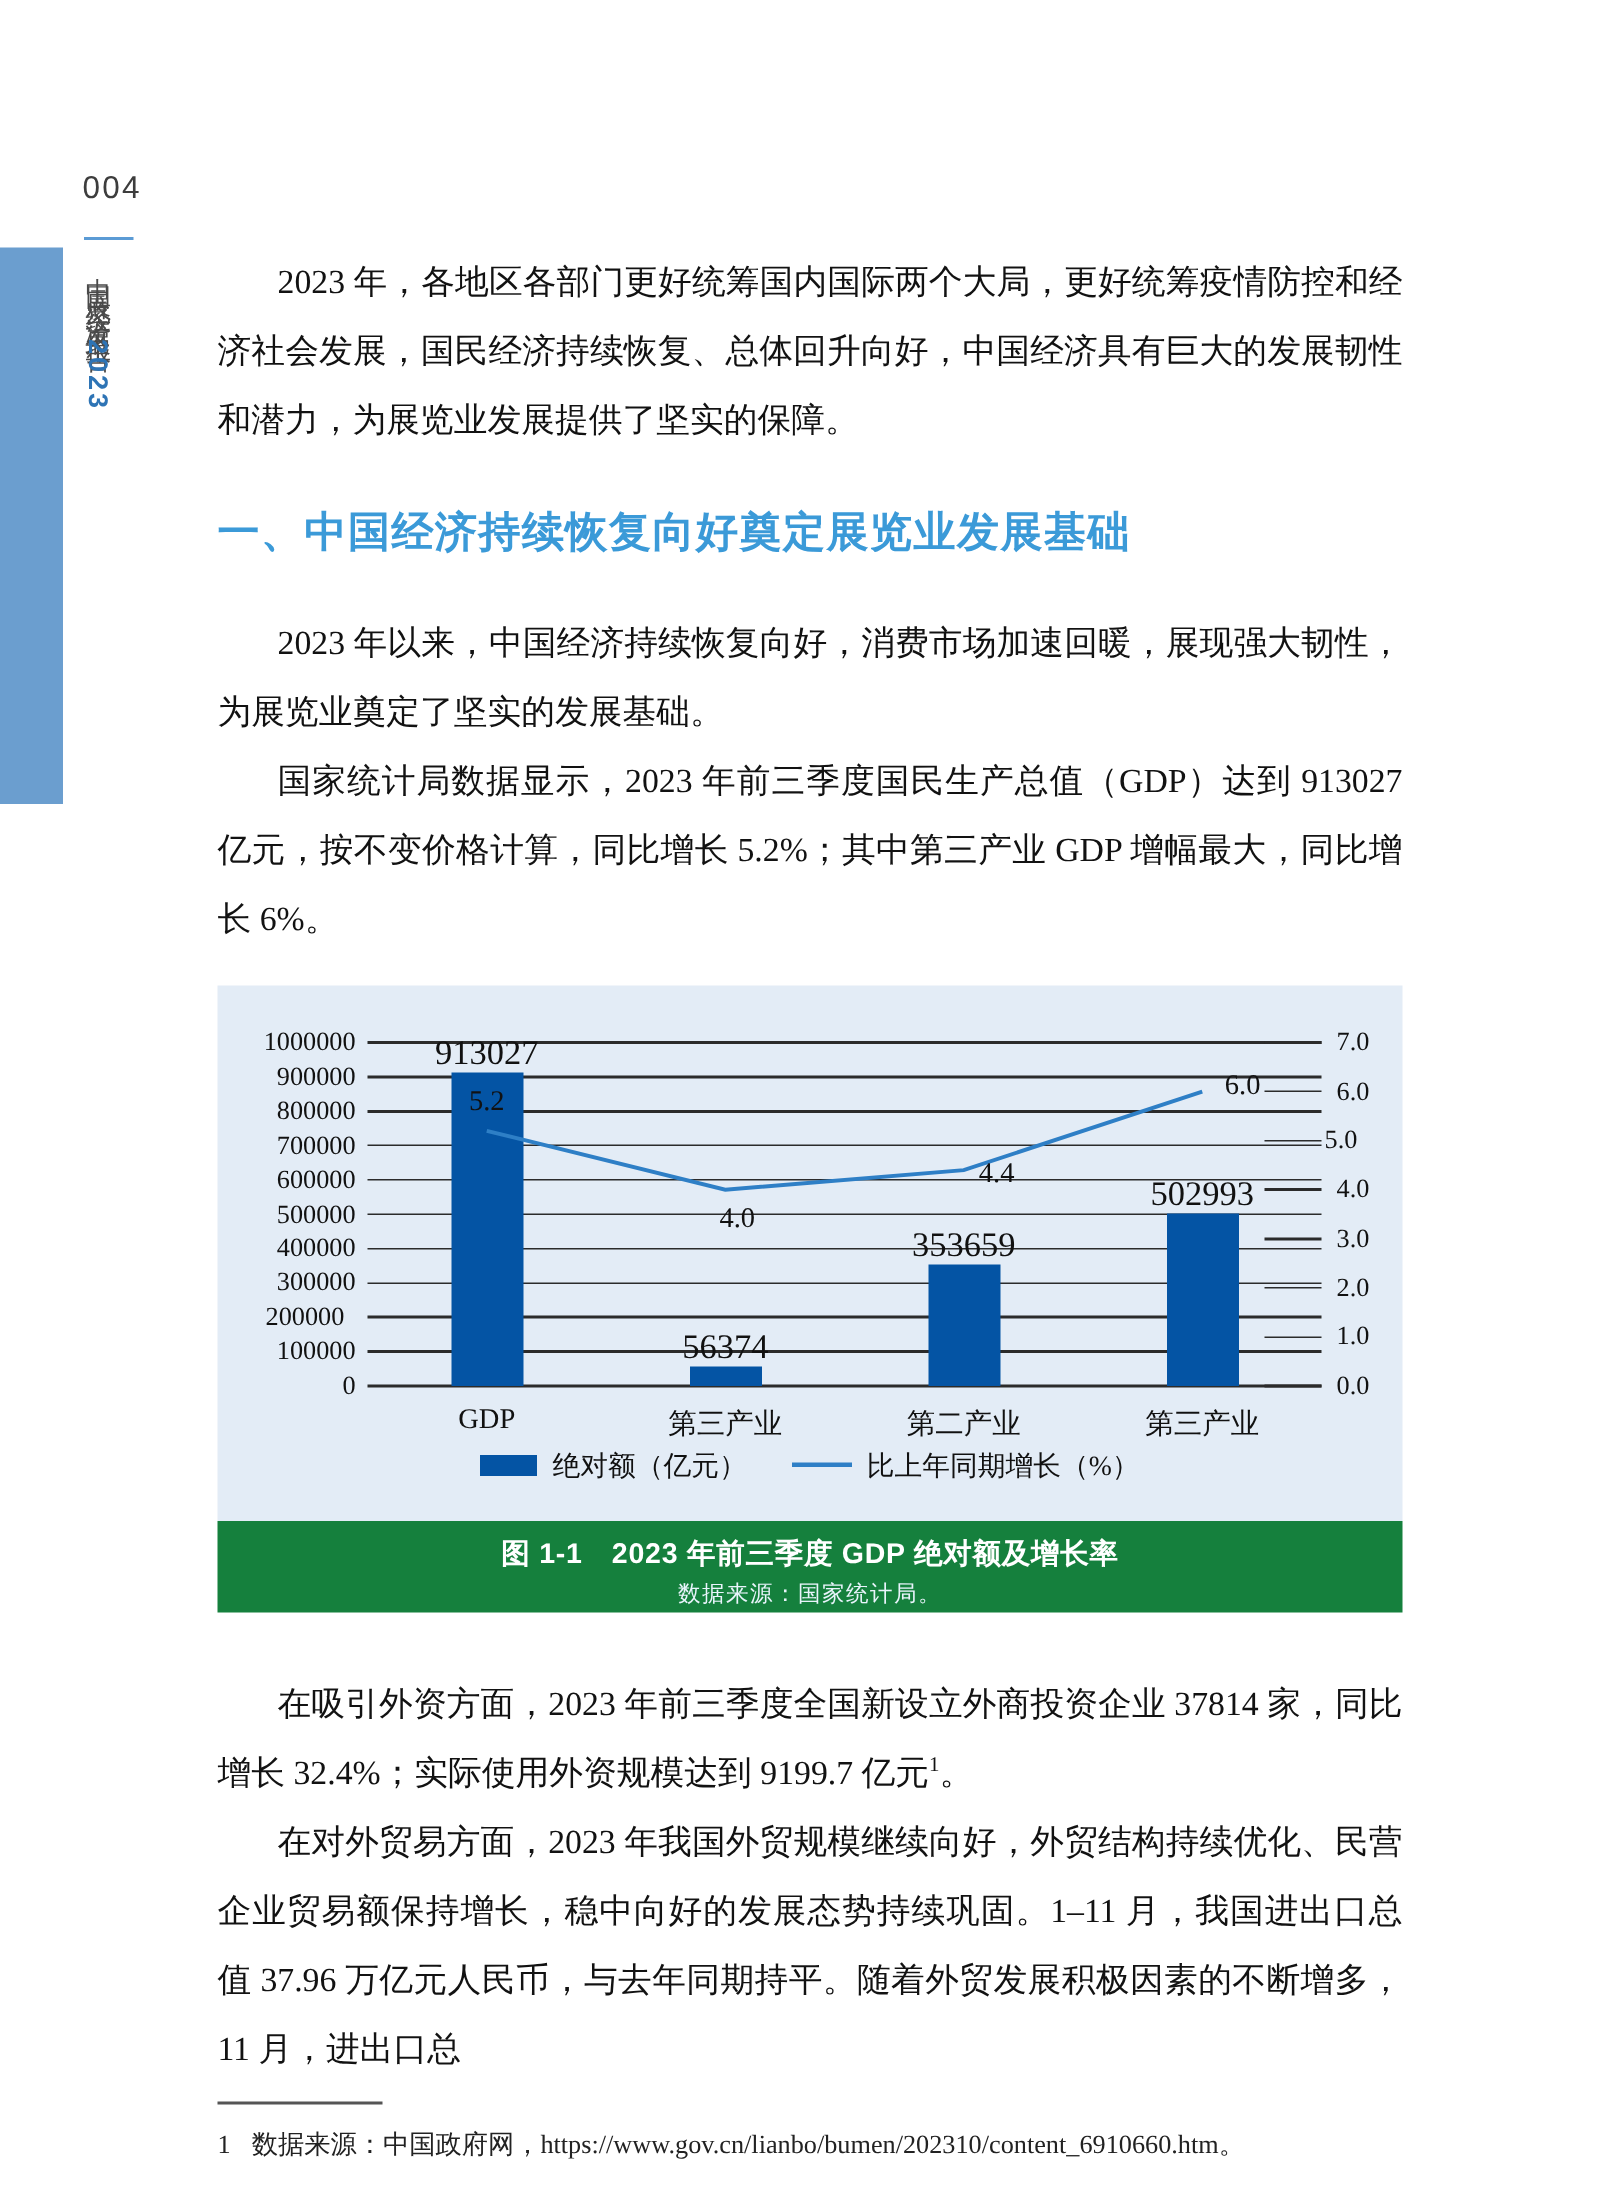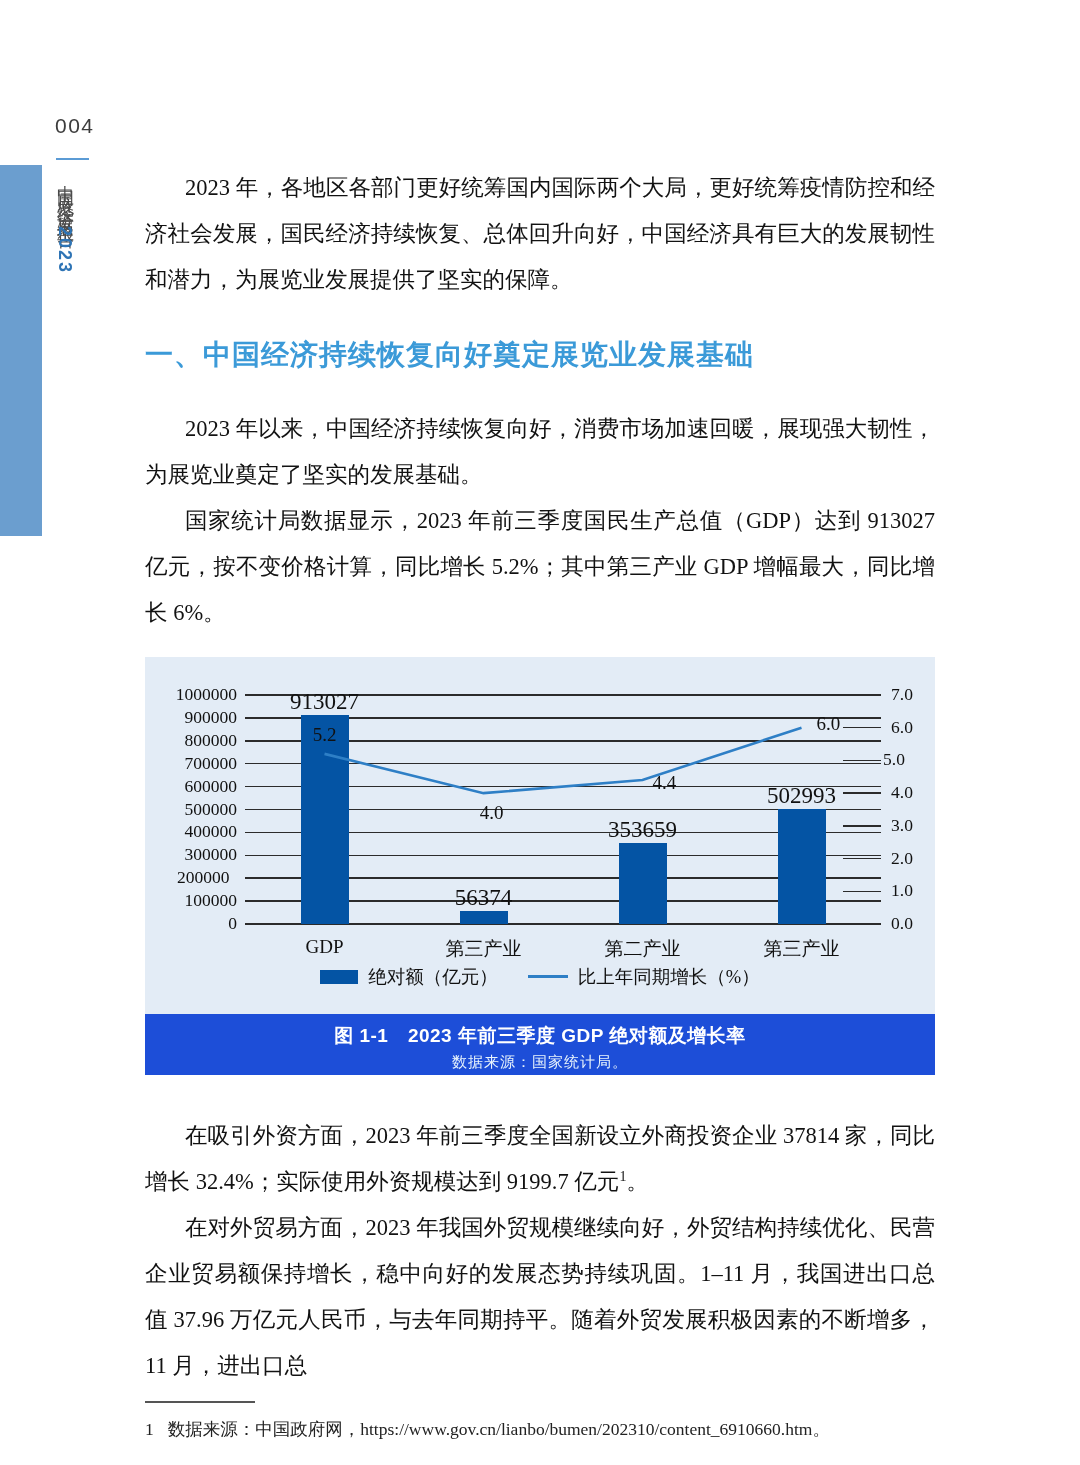--- a/index.html
+++ b/index.html
@@ -35,21 +35,21 @@
   .axis-tick-label { position: absolute; height: 22px; font-size: 17.5px; color: #111; }
   .bar { position: absolute; background: #0454a4; }
   .bar-value-label { position: absolute; width: 110px; text-align: center; font-size: 23px; color: #111; }
   .line-value-label { position: absolute; font-size: 19px; color: #111; }
   .category-label { position: absolute; width: 140px; text-align: center; font-size: 19px; color: #111; }
   .chart-legend { position: absolute; left: 0; top: 307px; width: 100%; display: flex;
                   justify-content: center; align-items: center; gap: 30px; font-size: 18.5px; color: #111; }
   .legend-item { display: flex; align-items: center; gap: 10px; }
   .legend-swatch-bar { width: 38px; height: 14px; background: #0454a4; }
   .legend-swatch-line { width: 40px; height: 3px; background: #2e7fc6; }
-  .chart-caption-band { width: 790px; height: 61px; background: #1d4ed8; color: #ffffff;
+  .chart-caption-band { width: 790px; height: 61px; background: #15803d; color: #ffffff;
                         text-align: center; font-family: "Liberation Sans", sans-serif; }
   .chart-caption-title { padding-top: 9px; font-size: 19px; font-weight: bold; letter-spacing: 0.5px; }
   .chart-caption-source { margin-top: 4px; font-size: 15px; color: #e9f4fc; letter-spacing: 1px; }
 
   .after-figure { margin-top: 38px; }
 
   
   .footnote-rule { margin-top: 12px; width: 110px; height: 2px; background: #555; }
   .footnote { margin-top: 13px; font-size: 17.5px; line-height: 26px; color: #222; }
   .footnote .marker { margin-right: 14px; }

